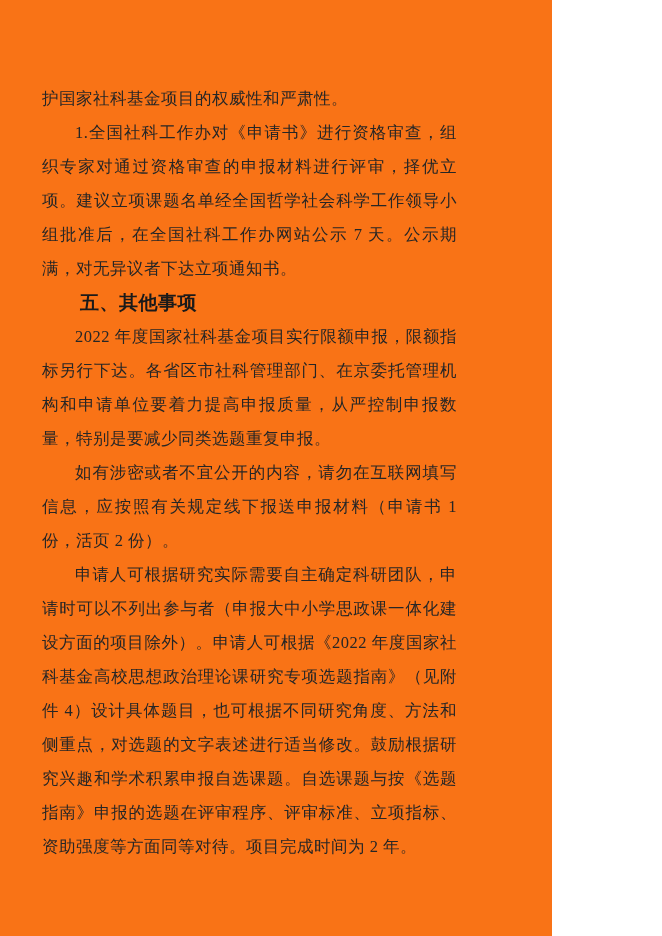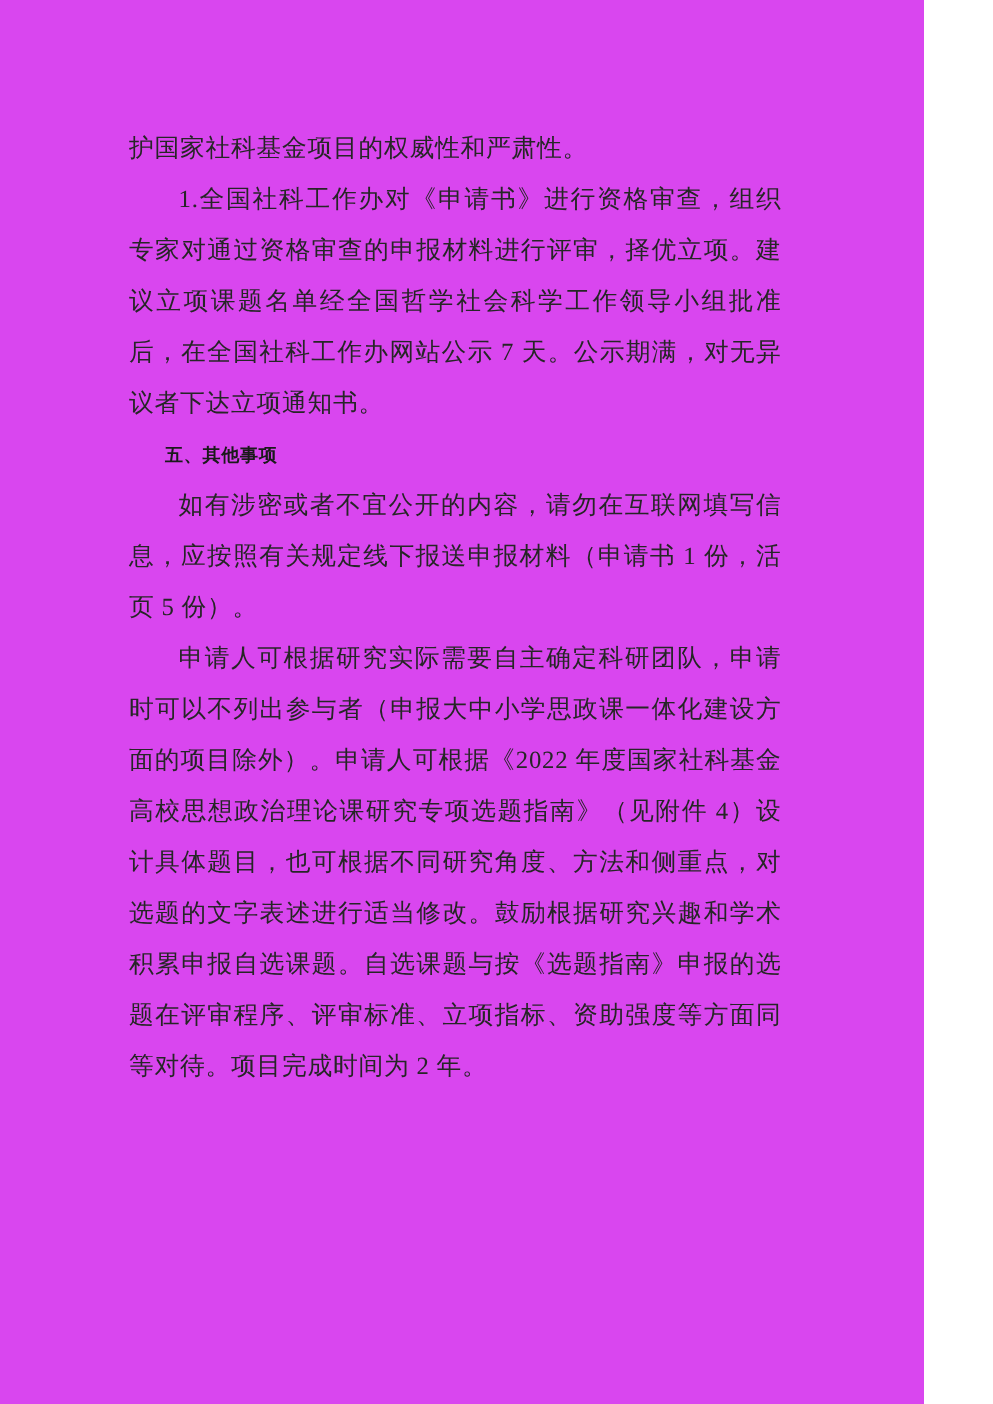--- a/index.html
+++ b/index.html
@@ -2,56 +2,57 @@
 <html><head>
 <meta charset="utf-8">
 <style>
   * { margin: 0; padding: 0; box-sizing: border-box; }
   html, body {
     width: 662px;
     background: #ffffff;
     font-family: "Liberation Serif", "DejaVu Serif", serif;
   }
   .page {
-    width: 616px;
+    width: 552px;
     height: 936px;
-    background: #d946ef;
-    padding: 82px 95px 60px 86px;
+    background: #f97316;
+    padding: 82px 95px 60px 42px;
     overflow: hidden;
   }
   .para {
     font-size: 16.5px;
     line-height: 34px;
     color: #262626;
     text-align: justify;
     text-justify: inter-ideograph;
     letter-spacing: 0.5px;
   }
   .para.indent {
     text-indent: 2em;
   }
   .heading {
-    font-size: 12px;
+    font-size: 19px;
     line-height: 34px;
     color: #1a1a1a;
     font-weight: bold;
     text-indent: 2em;
     letter-spacing: 0.5px;
   }
 </style>
 </head>
 <body>
 
 <div class="page">
 
   <p class="para">护国家社科基金项目的权威性和严肃性。</p>
 
   <p class="para indent">1.全国社科工作办对《申请书》进行资格审查，组织专家对通过资格审查的申报材料进行评审，择优立项。建议立项课题名单经全国哲学社会科学工作领导小组批准后，在全国社科工作办网站公示 7 天。公示期满，对无异议者下达立项通知书。</p>
 
   <h3 class="heading">五、其他事项</h3>
 
+  <p class="para indent">2022 年度国家社科基金项目实行限额申报，限额指标另行下达。各省区市社科管理部门、在京委托管理机构和申请单位要着力提高申报质量，从严控制申报数量，特别是要减少同类选题重复申报。</p>
 
-  <p class="para indent">如有涉密或者不宜公开的内容，请勿在互联网填写信息，应按照有关规定线下报送申报材料（申请书 1 份，活页 5 份）。</p>
+  <p class="para indent">如有涉密或者不宜公开的内容，请勿在互联网填写信息，应按照有关规定线下报送申报材料（申请书 1 份，活页 2 份）。</p>
 
   <p class="para indent">申请人可根据研究实际需要自主确定科研团队，申请时可以不列出参与者（申报大中小学思政课一体化建设方面的项目除外）。申请人可根据《2022 年度国家社科基金高校思想政治理论课研究专项选题指南》（见附件 4）设计具体题目，也可根据不同研究角度、方法和侧重点，对选题的文字表述进行适当修改。鼓励根据研究兴趣和学术积累申报自选课题。自选课题与按《选题指南》申报的选题在评审程序、评审标准、立项指标、资助强度等方面同等对待。项目完成时间为 2 年。</p>
 
 
 </div>
 
 </body></html>

